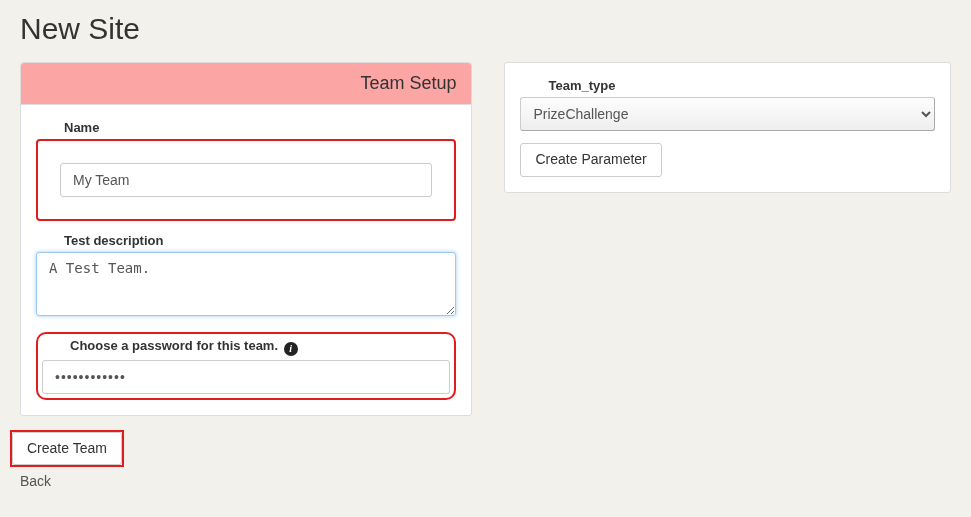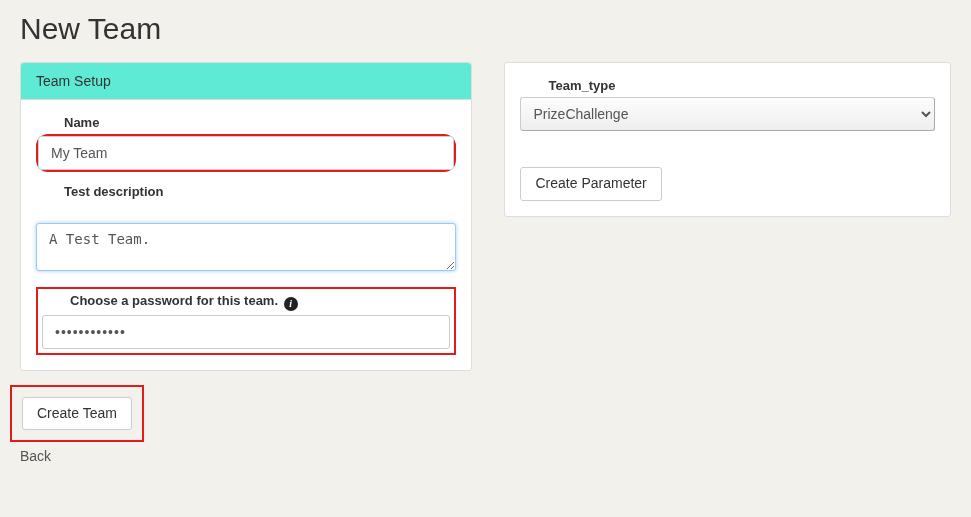--- a/index.html
+++ b/index.html
@@ -27,26 +27,27 @@
     gap: 32px;
   }
   .col-left { width: 454px; }
   .col-right { width: 448px; }
   .panel {
     background: #fff;
     border: 1px solid #ddd;
     border-radius: 3px;
   }
   .panel-heading {
-    background: #5eead4;
+    background: #fca5a5;
     border-bottom: 1px solid #ddd;
     padding: 10px 15px;
-    font-size: 14px;
+    font-size: 18px;
     color: #333;
     border-radius: 3px 3px 0 0;
+    text-align: right;
   }
   .panel-body {
     padding: 15px;
   }
   .form-group {
     margin-bottom: 12px;
   }
   .form-label {
     display: block;
     font-weight: 700;
@@ -60,62 +61,61 @@
     height: 34px;
     padding: 6px 12px;
     font-size: 14px;
     line-height: 1.4;
     color: #555;
     background: #fff;
     border: 1px solid #ccc;
     border-radius: 3px;
   }
   textarea.form-control {
-    height: 48px;
+    height: 64px;
     resize: vertical;
     border-color: #9ecaed;
     box-shadow: 0 0 4px rgba(102,175,233,.6);
     outline: none;
-    margin-top: 20px;
   }
   select.form-control {
     height: 34px;
     padding: 6px 8px;
     border: 1px solid #ccc;
     border-right: 1px solid #aaa;
     border-bottom: 1px solid #aaa;
     background: linear-gradient(#fdfdfd, #eee);
     appearance: auto;
   }
   .red-box {
     border: 2px solid #e41b1b;
-    padding: 0;
-    border-radius: 12px;
+    padding: 22px;
+    border-radius: 4px;
   }
   .red-box .form-control { margin: 0; }
   .red-box-labelinside {
     border: 2px solid #e41b1b;
     padding: 4px;
-    border-radius: 0;
+    border-radius: 10px;
   }
   .btn {
     display: inline-block;
     padding: 6px 14px;
     font-size: 14px;
     color: #333;
     background: #fff;
     border: 1px solid #ccc;
     border-radius: 3px;
     cursor: pointer;
     line-height: 1.4;
   }
   .btn-wrap-red {
     display: inline-block;
     border: 2px solid #e41b1b;
-    padding: 10px;
+    padding: 0;
     margin-top: 14px;
     margin-left: -10px;
   }
   .back-link {
     display: block;
     margin-top: 6px;
     font-size: 14px;
     color: #555;
     cursor: pointer;
   }
@@ -128,27 +128,27 @@
     border-radius: 50%;
     background: #222;
     color: #fff;
     font-size: 10px;
     font-weight: 700;
     font-style: italic;
     font-family: Georgia, serif;
     vertical-align: -2px;
     margin-left: 2px;
   }
-  .param-select { margin-bottom: 24px; }
+  .param-select { margin-bottom: 0; }
 </style>
 </head>
 <body>
 
 <div class="page">
-  <h1 class="page-title">New Team</h1>
+  <h1 class="page-title">New Site</h1>
 
   <div class="columns">
 
     <div class="col-left">
       <div class="panel">
         <div class="panel-heading">Team Setup</div>
         <div class="panel-body">
 
           <div class="form-group">
             <label class="form-label">Name</label>

